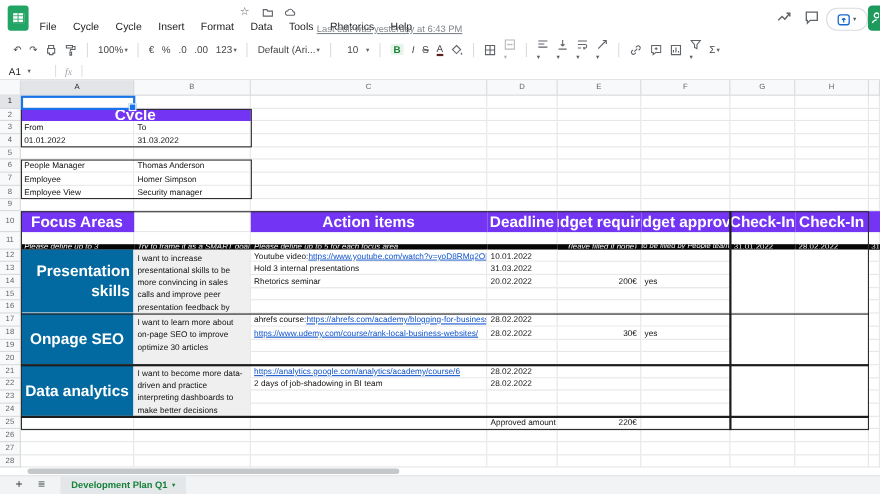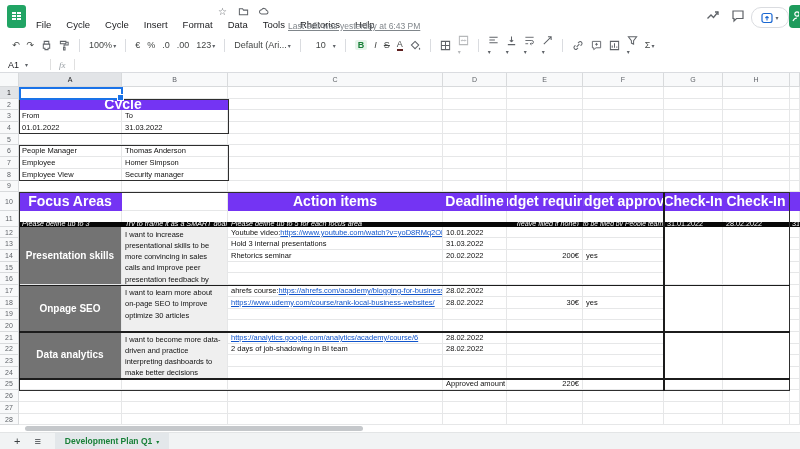--- a/index.html
+++ b/index.html
@@ -44,21 +44,21 @@
   #sheet-grid>div{position:relative;box-sizing:border-box;}
   .bgc{z-index:0;background:#fff;border-right:1px solid #e6e7e8;border-bottom:1px solid #e6e7e8;}
   .hd{z-index:2;background:#f8f9fa;border-right:1px solid #d8dadc;border-bottom:1px solid #d8dadc;
       color:#5f6368;font-size:7px;display:flex;align-items:center;justify-content:center;}
   .hd.sel{background:#e2e4e7;color:#202124;}
   .c{z-index:1;font-size:7.5px;color:#111;display:flex;align-items:center;padding:0 3px;white-space:nowrap;
      overflow:hidden;border-right:1px solid #e6e7e8;border-bottom:1px solid #e6e7e8;background:#fff;}
   .purple{background:#7434f3;color:#fff;justify-content:center;font-weight:600;font-size:14px;border-color:transparent;}
   .blackrow{background:#070707;color:#fff;font-style:italic;font-size:7.2px;border-color:transparent;margin-top:11px;}
   .dates{font-style:normal;}
-  .focus{background:#737373;color:#fff;font-weight:600;font-size:10px;justify-content:center;text-align:left;
+  .focus{background:#0369a1;color:#fff;font-weight:600;font-size:14px;justify-content:center;text-align:right;
      white-space:normal;line-height:1.3;}
   .outcome{background:#efefef;display:block;white-space:normal;padding:2px 3px;line-height:11.2px;font-size:7.5px;}
   .right{justify-content:flex-end;}
   .center{justify-content:center;}
   .link{color:#1155cc;text-decoration:underline;}
   
   .outline{position:absolute;border:1px solid #2e2e2e;z-index:4;pointer-events:none;box-sizing:border-box;}
   .sepline{position:absolute;background:#1c1c1c;z-index:4;pointer-events:none;}
   #a1-sel{position:absolute;left:19px;top:87px;width:104px;height:13px;border:2px solid #1a73e8;
      box-sizing:border-box;z-index:5;pointer-events:none;}

